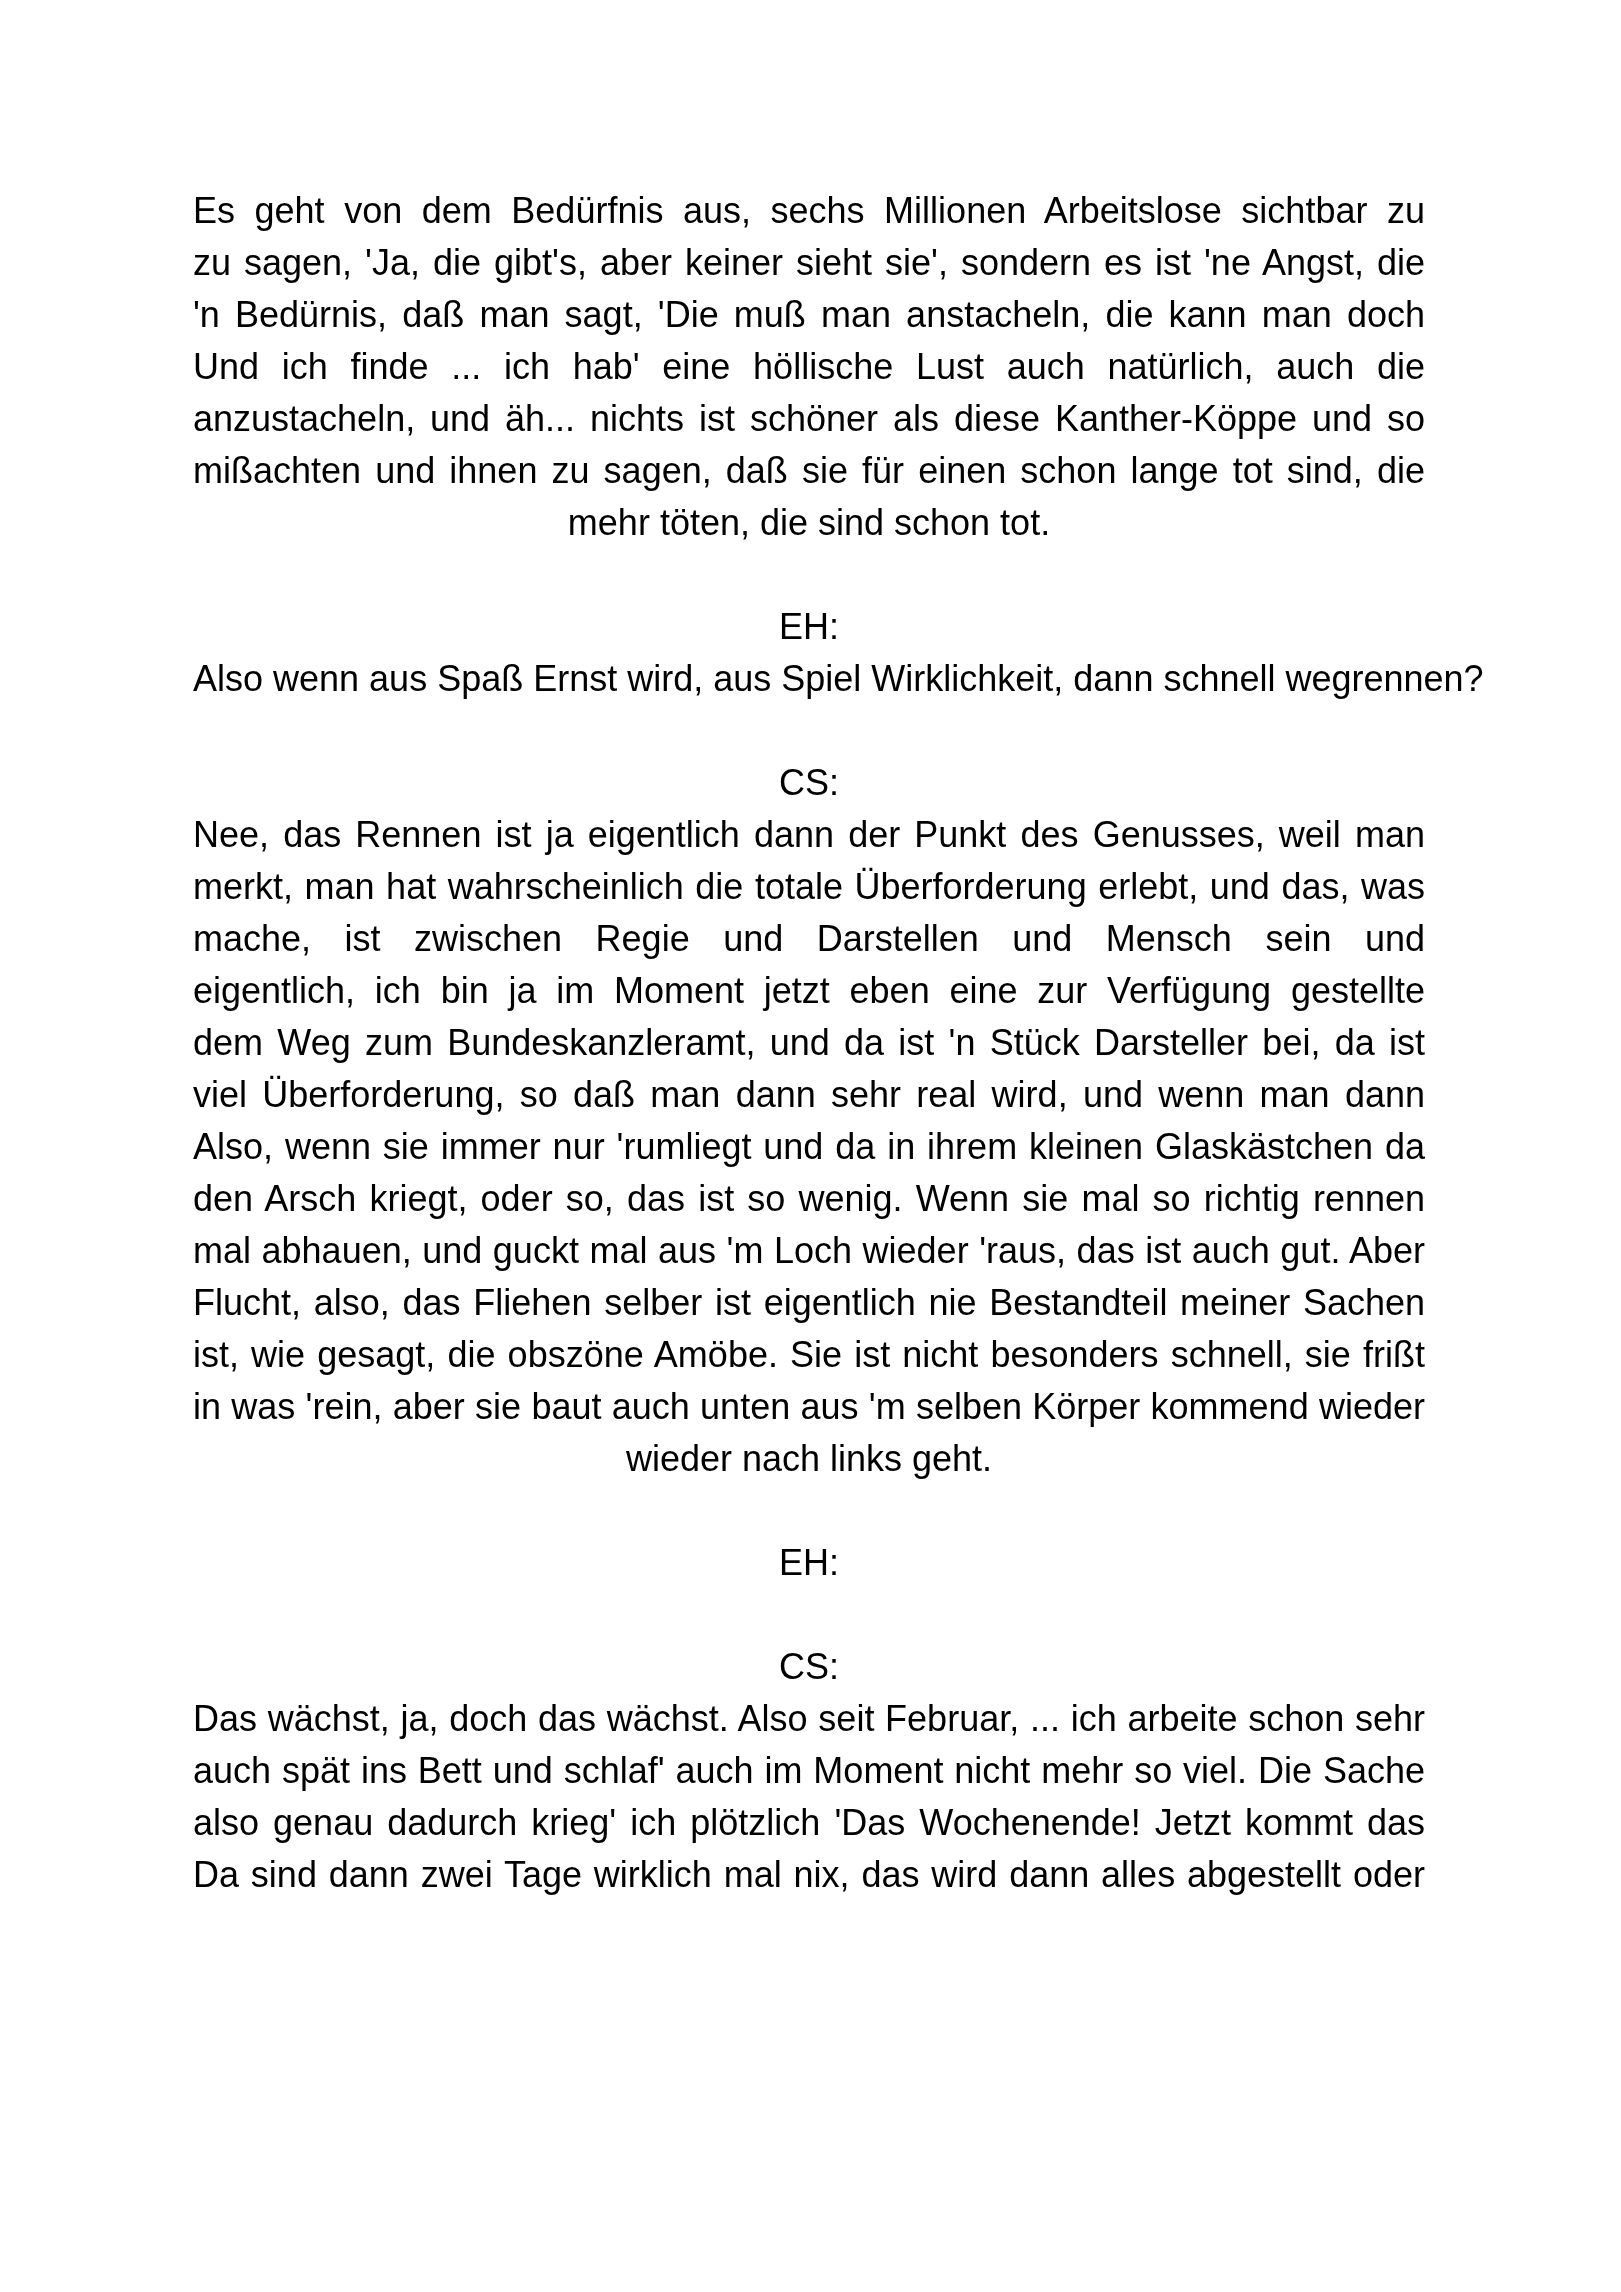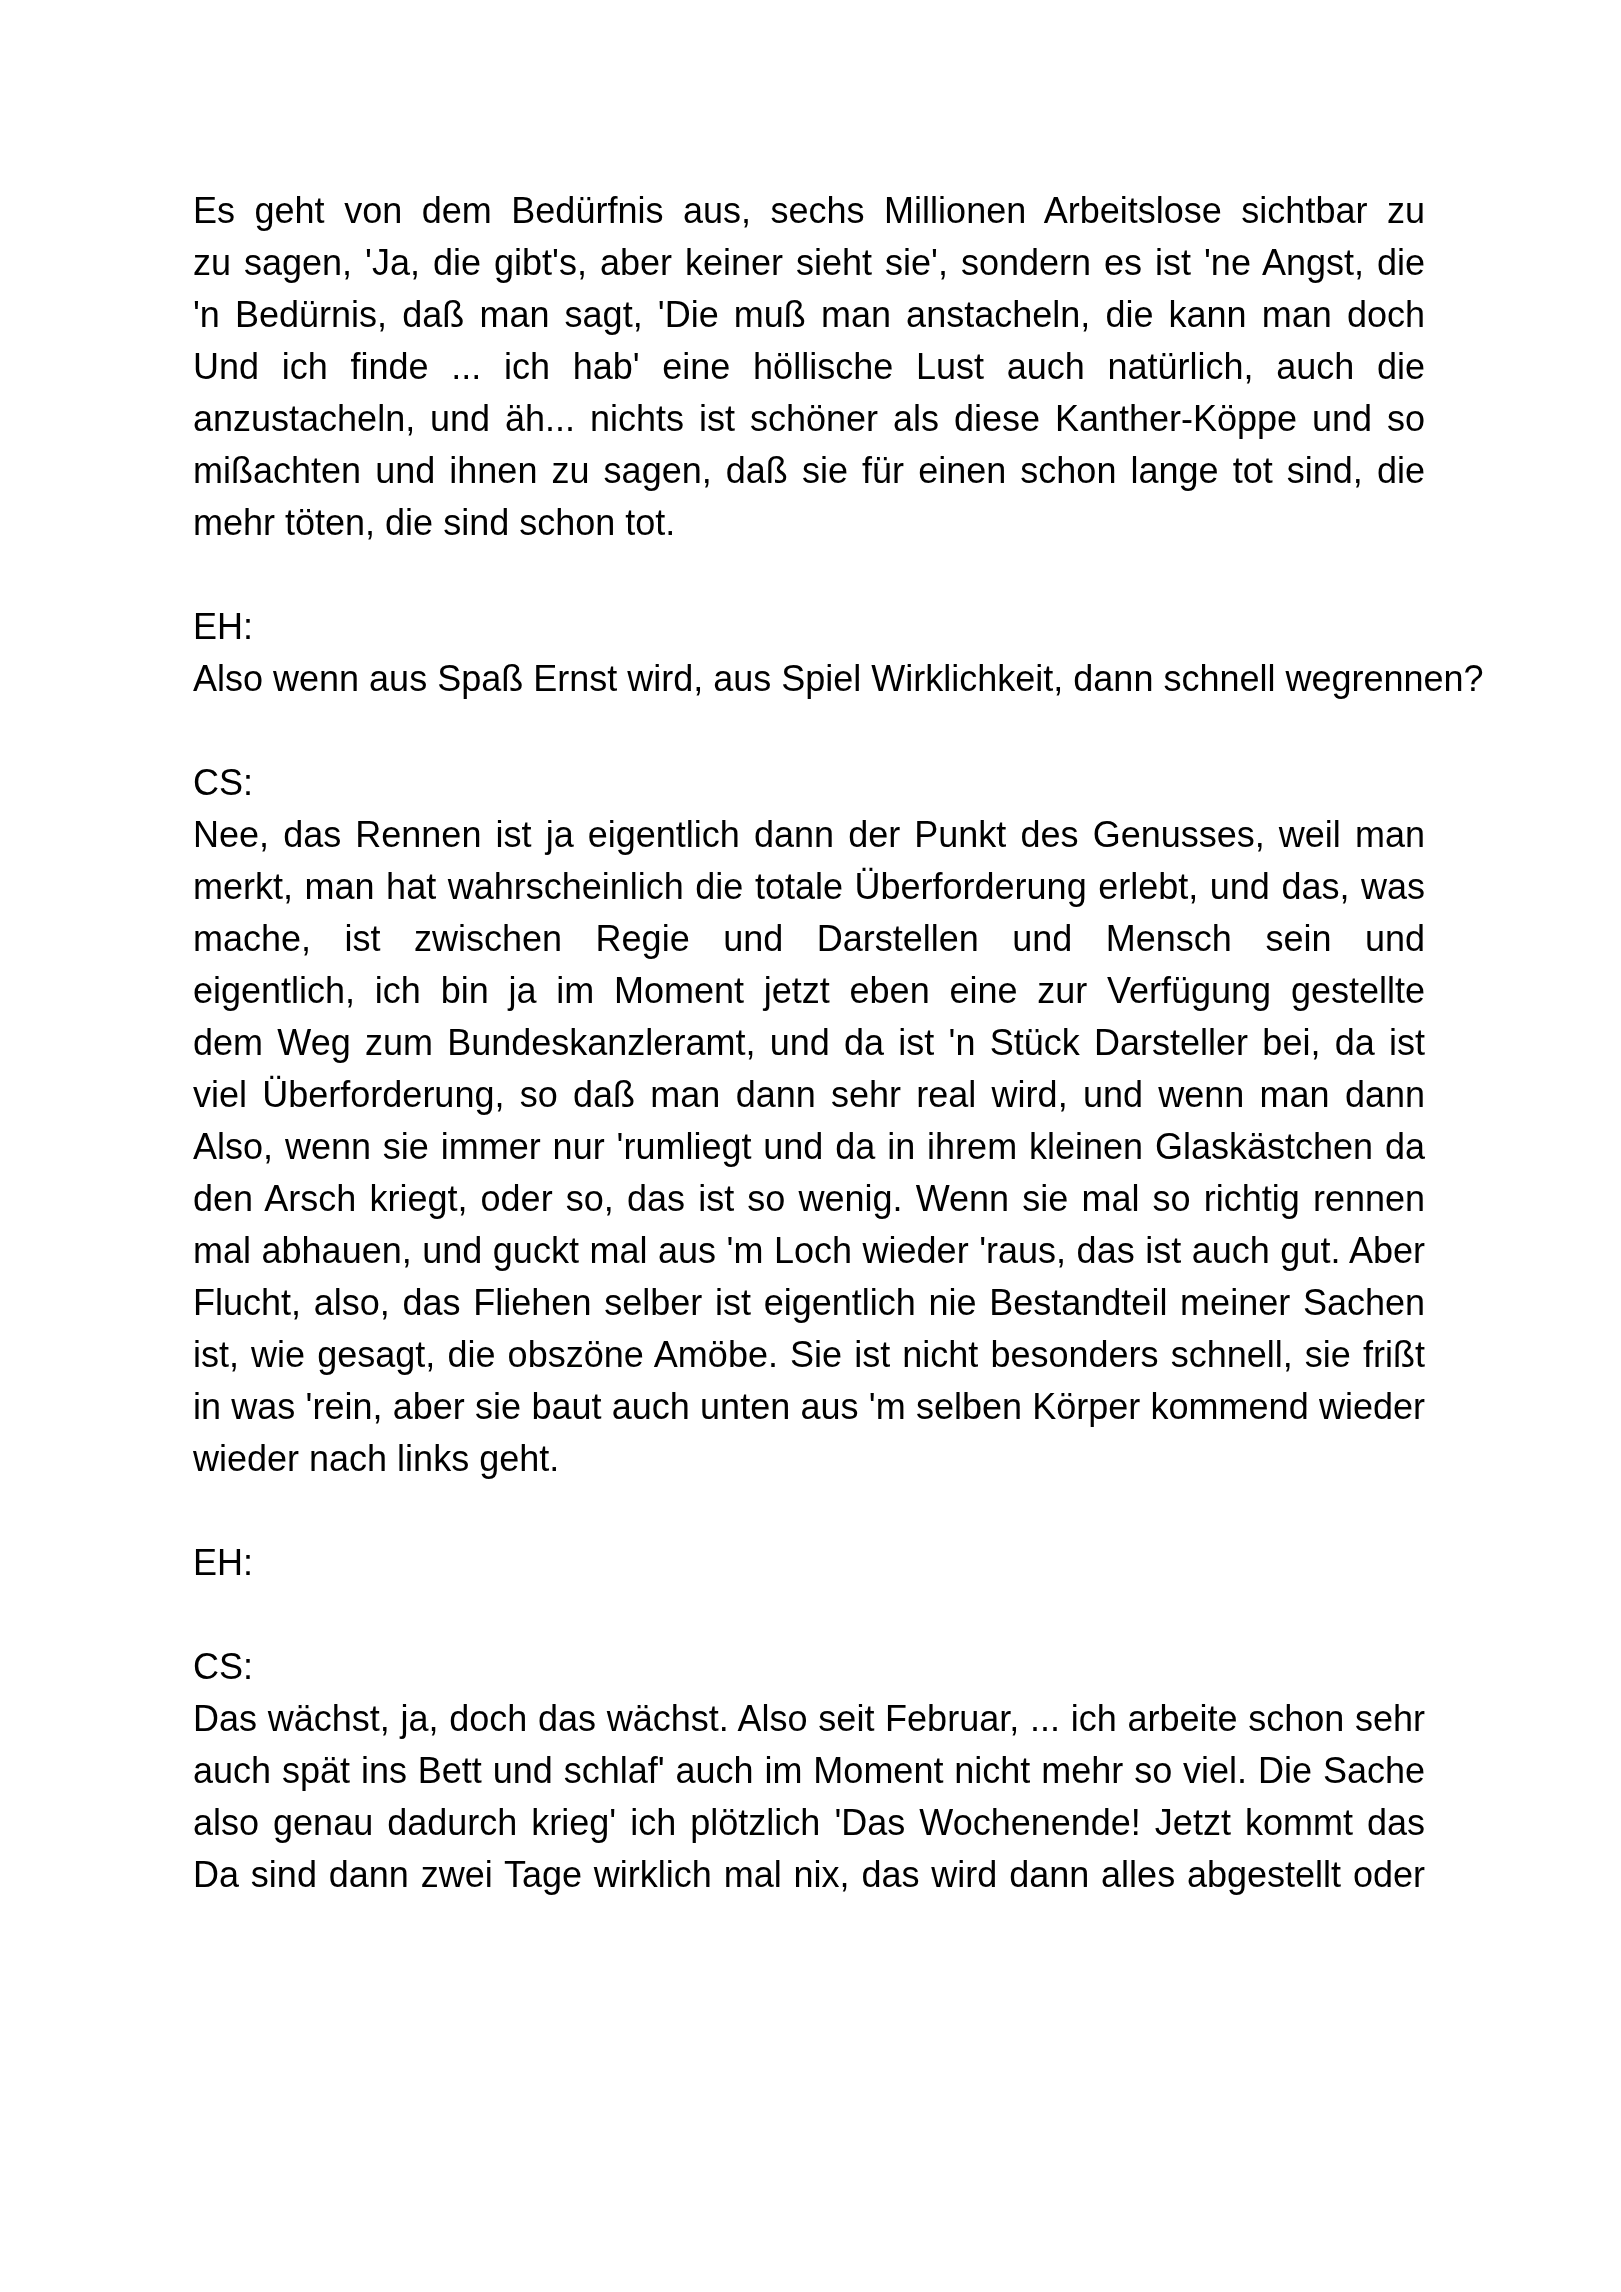--- a/index.html
+++ b/index.html
@@ -9,21 +9,21 @@
     left: 193px;
     top: 185px;
     width: 1232px;
     font-family: "Liberation Sans", sans-serif;
     font-size: 36px;
     line-height: 52px;
     color: #000000;
   }
   .line { display: block; white-space: nowrap; height: 52px; }
   .line.justify { text-align: justify; text-align-last: justify; white-space: normal; overflow: hidden; }
-  .line.last { text-align: left; }
+  .line.last { text-align: center; }
   .blank { height: 52px; }
   .block { margin: 0; }
 </style>
 </head>
 <body>
 
 <div class="page">
 
   <div class="block">
     <span class="line justify">Es geht von dem Bedürfnis aus, sechs Millionen Arbeitslose sichtbar zu machen. Nicht nur</span>

